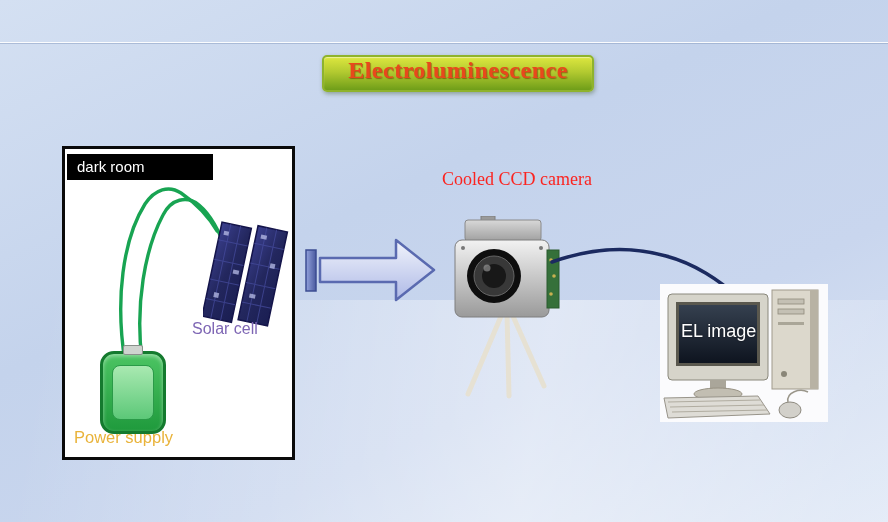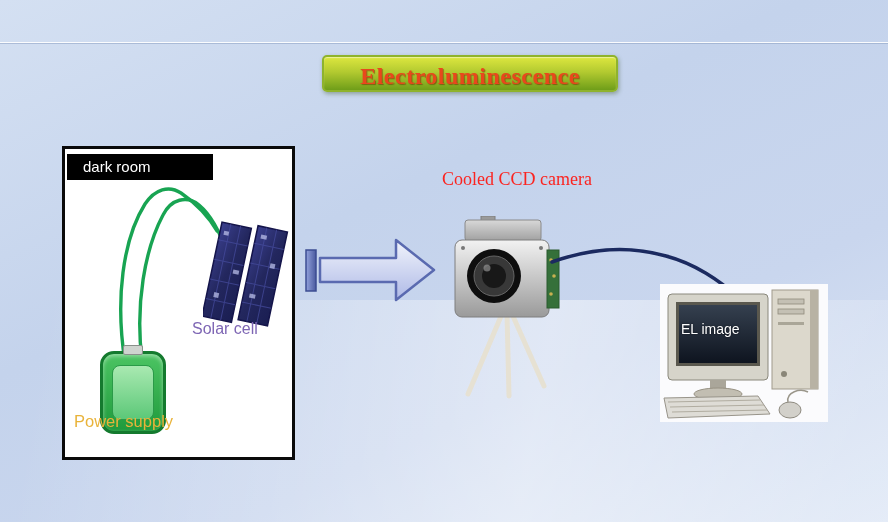--- a/index.html
+++ b/index.html
@@ -8,39 +8,39 @@
     font-family:"Liberation Sans", sans-serif;
     background:linear-gradient(155deg,#d4e0f2 0%,#c4d3ec 40%,#c9d6ee 68%,#dfe8f6 100%);
   }
   .abs{position:absolute;}
   .bg-band{left:0;top:300px;width:888px;height:222px;
     background:linear-gradient(100deg,rgba(255,255,255,0) 5%,rgba(255,255,255,.45) 60%,rgba(255,255,255,.18) 95%);
     pointer-events:none;}
   .divider{left:0;top:42px;width:888px;height:1px;background:rgba(255,255,255,.9);
     box-shadow:0 1px 0 rgba(140,160,195,.55);}
 
-  .title-banner{left:322px;top:55px;width:296px;height:37px;
+  .title-banner{left:322px;top:55px;width:272px;height:37px;
     background:linear-gradient(180deg,#dde73f 0%,#b3ca30 45%,#6f9e19 100%);
     border:2px solid #8fb32c;border-radius:5px;
     box-shadow:1px 2px 4px rgba(70,95,55,.45), inset 0 1px 1px rgba(255,255,255,.5);
-    display:flex;align-items:flex-end;justify-content:center;box-sizing:border-box;}
+    display:flex;align-items:flex-start;justify-content:center;box-sizing:border-box;}
   .title-text{font-family:"Liberation Serif", serif;font-weight:bold;font-size:24px;
     color:#e8481c;text-shadow:1px 1px 1px rgba(110,40,0,.55);letter-spacing:.5px;}
 
   .dark-room{left:62px;top:146px;width:233px;height:314px;background:#ffffff;
     border:3px solid #0a0a0a;box-sizing:border-box;}
   .dark-room-header{left:2px;top:5px;width:146px;height:26px;background:#000;
-    color:#fff;font-size:15px;line-height:26px;padding-left:16px;box-sizing:border-box;}
+    color:#fff;font-size:15px;line-height:26px;padding-left:10px;box-sizing:border-box;}
 
   .label{white-space:nowrap;}
   .solar-label{left:192px;top:320px;font-size:16px;color:#7e66b4;}
-  .power-label{left:74px;top:412px;font-size:16.5px;color:#e9b33a;}
+  .power-label{left:74px;top:428px;font-size:16.5px;color:#e9b33a;}
   .el-arrow-label{left:304px;top:211px;font-size:17px;color:#141414;}
   .camera-label{left:442px;top:169px;font-size:18px;color:#fb2420;font-family:Liberation Serif, serif;}
-  .screen-label{left:681px;top:321px;width:80px;font-size:14px;color:#ffffff;
+  .screen-label{left:681px;top:321px;width:80px;font-size:18px;color:#ffffff;
     text-shadow:0 0 2px rgba(0,0,0,.6);}
 
   .battery{left:35px;top:202px;width:66px;height:83px;border-radius:14px;
     background:linear-gradient(180deg,#4cc463 0%,#1f9a3c 100%);
     border:3px solid #147a2e;box-sizing:border-box;
     box-shadow:inset 0 2px 4px rgba(255,255,255,.45);}
   .battery-inner{position:absolute;left:9px;top:11px;right:9px;bottom:11px;border-radius:8px;
     background:linear-gradient(180deg,#a9e9b1 0%,#5cc878 100%);border:1px solid #2a9a48;}
   .battery-terminal{position:absolute;top:-9px;left:50%;transform:translateX(-50%);
     width:18px;height:8px;background:#cfd4cf;border:1px solid #8a8f8a;border-radius:2px;}

